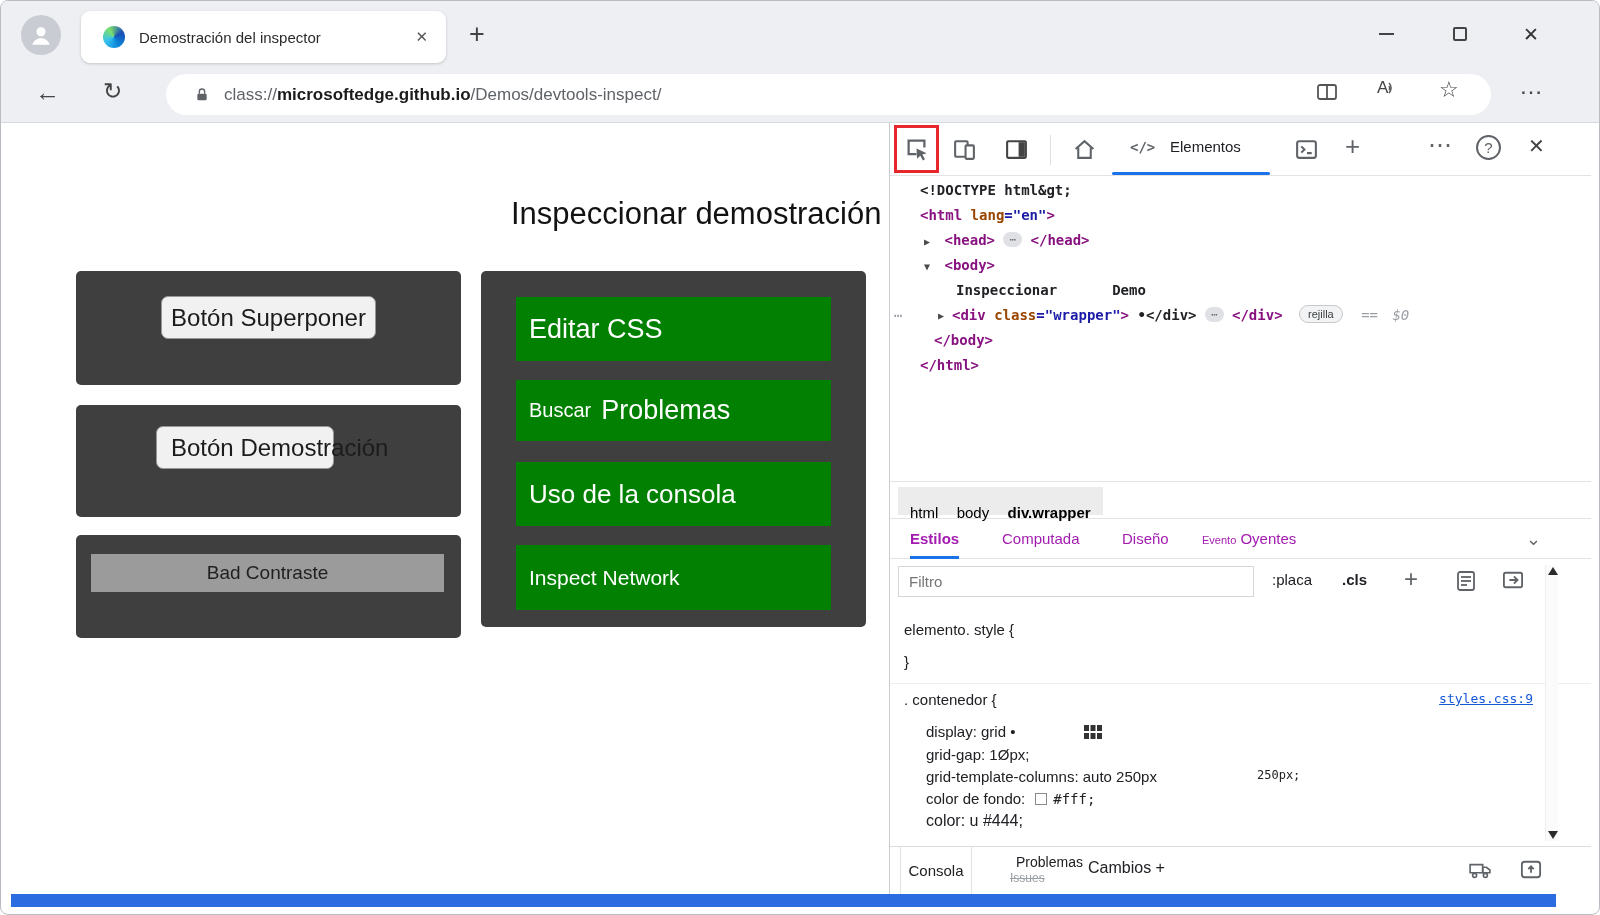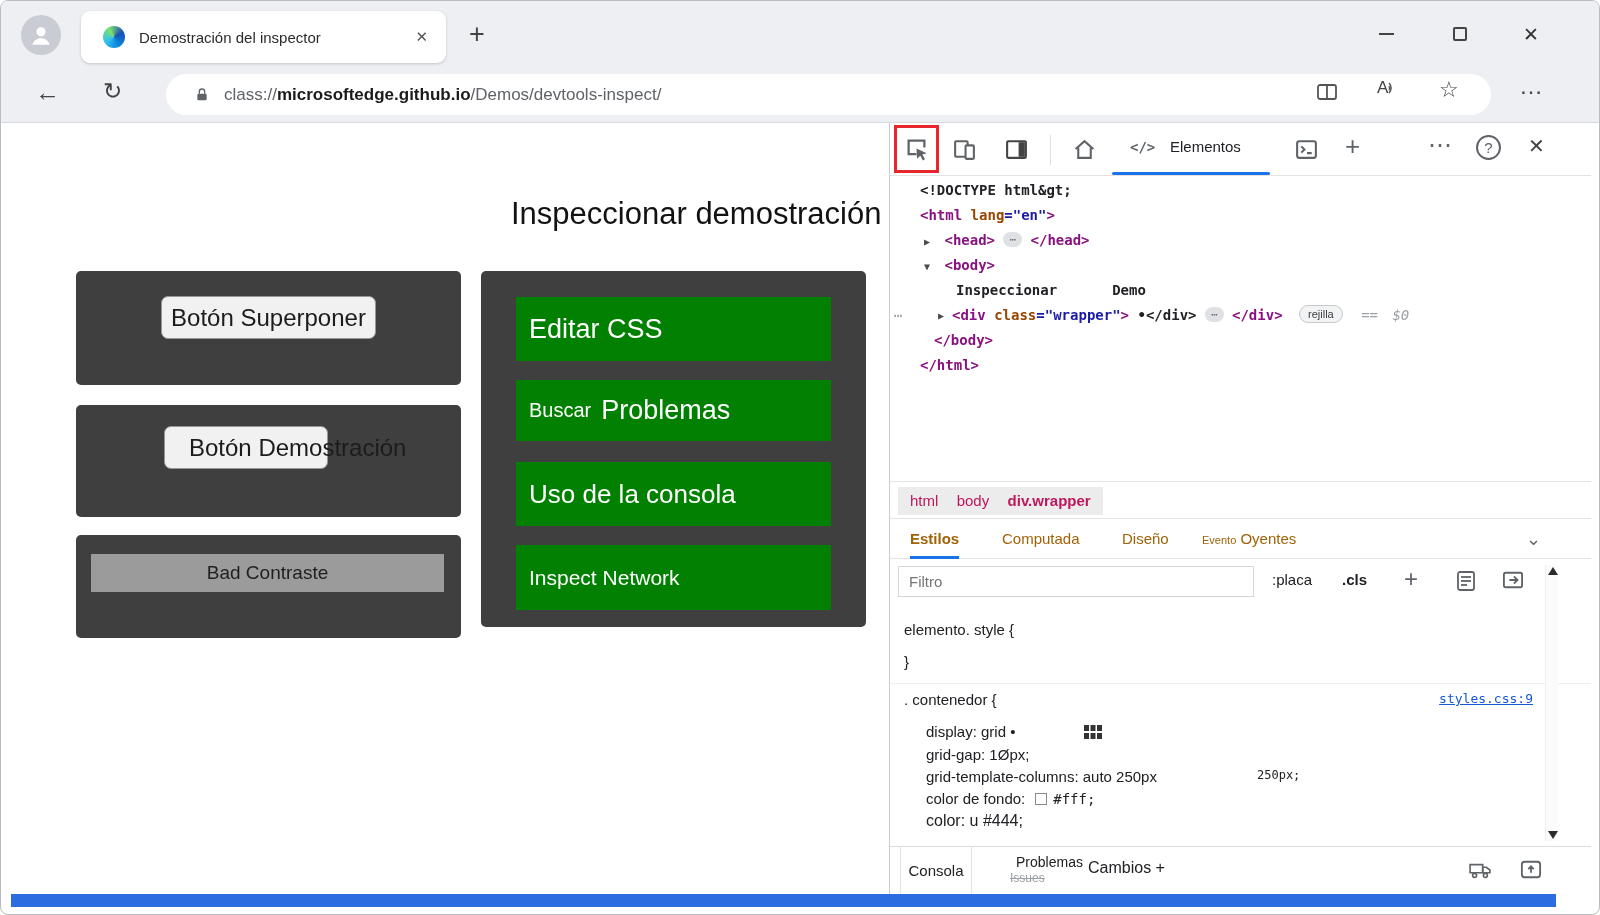--- a/index.html
+++ b/index.html
@@ -36,23 +36,23 @@
   .annotation{position:absolute;left:4px;top:2px;width:45px;height:48px;border:3px solid #e8262d;pointer-events:none}
   .el-underline{position:absolute;left:222px;bottom:0;width:158px;height:3px;background:#1a73e8;border-radius:2px}
   .mono{font-family:"DejaVu Sans Mono",monospace}
   .dom-line{position:absolute;height:25px;line-height:25px;white-space:nowrap;font-family:"DejaVu Sans Mono",monospace;font-size:14px;font-weight:bold}
   .tag{color:#881280}.attr{color:#994500}.val{color:#1a1aa6}.plain{color:#202124;font-weight:bold}
   .tree-arrow{color:#4a4a4a;font-size:10px;font-weight:normal}
   .pillbadge{display:inline-block;background:#dfe1e5;border-radius:8px;padding:0 6px;font-size:11px;line-height:15px;color:#5f6368;font-weight:normal;vertical-align:2px}
   .gridbadge{display:inline-block;background:#f1f3f4;border:1px solid #c9c9c9;border-radius:9px;padding:0 8px;font-size:11px;line-height:16px;color:#3c4043;font-weight:normal;vertical-align:2px;margin-left:8px;font-family:"Liberation Sans",sans-serif}
   .dimtext{color:#9aa0a6;font-weight:normal}
   .crumbbar{position:absolute;left:0;top:358px;width:100%;height:38px;border-top:1px solid #e3e3e3;border-bottom:1px solid #e3e3e3}
-  .crumbbox{position:absolute;left:8px;top:5px;height:28px;line-height:28px;background:#ececec;padding:0 12px;font-size:15px;color:#be185d}
+  .crumbbox{position:absolute;left:8px;top:5px;height:28px;line-height:28px;background:#ececec;padding:12px 12px;font-size:15px;color:#000000}
   .dt-tabs{position:absolute;left:0;top:396px;width:100%;height:40px;border-bottom:1px solid #e3e3e3}
-  .dt-tab{position:absolute;top:0;height:40px;line-height:40px;font-size:15px;color:#a16207}
+  .dt-tab{position:absolute;top:0;height:40px;line-height:40px;font-size:15px;color:#a21caf}
   .filterrow{position:absolute;left:0;top:436px;width:100%;height:44px}
   .filter-input{position:absolute;left:8px;top:7px;width:356px;height:31px;border:1px solid #d6d6d6;padding:0 10px;font-size:15px;color:#202124;font-family:"Liberation Sans",sans-serif}
   .styles-area{position:absolute;left:0;top:480px;width:100%;height:243px;font-size:15px;color:#202124}
   .styleline{position:absolute;white-space:nowrap}
   .swatch{display:inline-block;width:12px;height:12px;background:#fff;border:1px solid #8a8a8a;vertical-align:-1px;margin:0 6px 0 10px}
   .css-link{font-family:"DejaVu Sans Mono",monospace;font-size:13px;color:#1558d6;text-decoration:underline}
   .vscroll{position:absolute;left:655px;top:442px;width:13px;height:276px;background:#fbfbfb;border-left:1px solid #eee}
   .vscroll .up{position:absolute;top:2px;left:2px;width:0;height:0;border-left:5px solid transparent;border-right:5px solid transparent;border-bottom:8px solid #2b2b2b}
   .vscroll .down{position:absolute;bottom:2px;left:2px;width:0;height:0;border-left:5px solid transparent;border-right:5px solid transparent;border-top:8px solid #2b2b2b}
   .drawer{position:absolute;left:0;top:723px;width:100%;height:48px;border-top:1px solid #ddd;background:#fff}
@@ -109,21 +109,21 @@
     <span class="nav-ico abs" style="left:1518px;top:6px;font-size:24px">…</span>
   </div>
 
   <div class="page">
     <h1 class="page-title" style="font-weight:normal">Inspeccionar demostración</h1>
 
     <div class="darkbox" style="left:65px;top:148px;width:385px;height:114px">
       <button class="demo-btn" style="left:85px;top:25px;width:215px;height:43px">Botón Superponer</button>
     </div>
     <div class="darkbox" style="left:65px;top:282px;width:385px;height:112px">
-      <button class="demo-btn" style="left:88px;top:21px;width:164px;height:43px;justify-content:flex-start;padding-left:24px;overflow:visible">Botón Demostración</button>
+      <button class="demo-btn" style="left:80px;top:21px;width:178px;height:43px;justify-content:flex-start;padding-left:14px;overflow:visible">Botón Demostración</button>
     </div>
     <div class="darkbox" style="left:65px;top:412px;width:385px;height:103px">
       <button class="bad-btn" style="left:15px;top:19px;width:353px;height:38px">Bad  Contraste</button>
     </div>
 
     <div class="darkbox" style="left:470px;top:148px;width:385px;height:356px">
       <a class="green-link" style="top:26px;height:64px;font-size:27px">Editar CSS</a>
       <a class="green-link" style="top:109px;height:61px">
         <span style="font-size:20px">Buscar</span>
         <span style="font-size:27px;margin-left:10px">Problemas</span>

